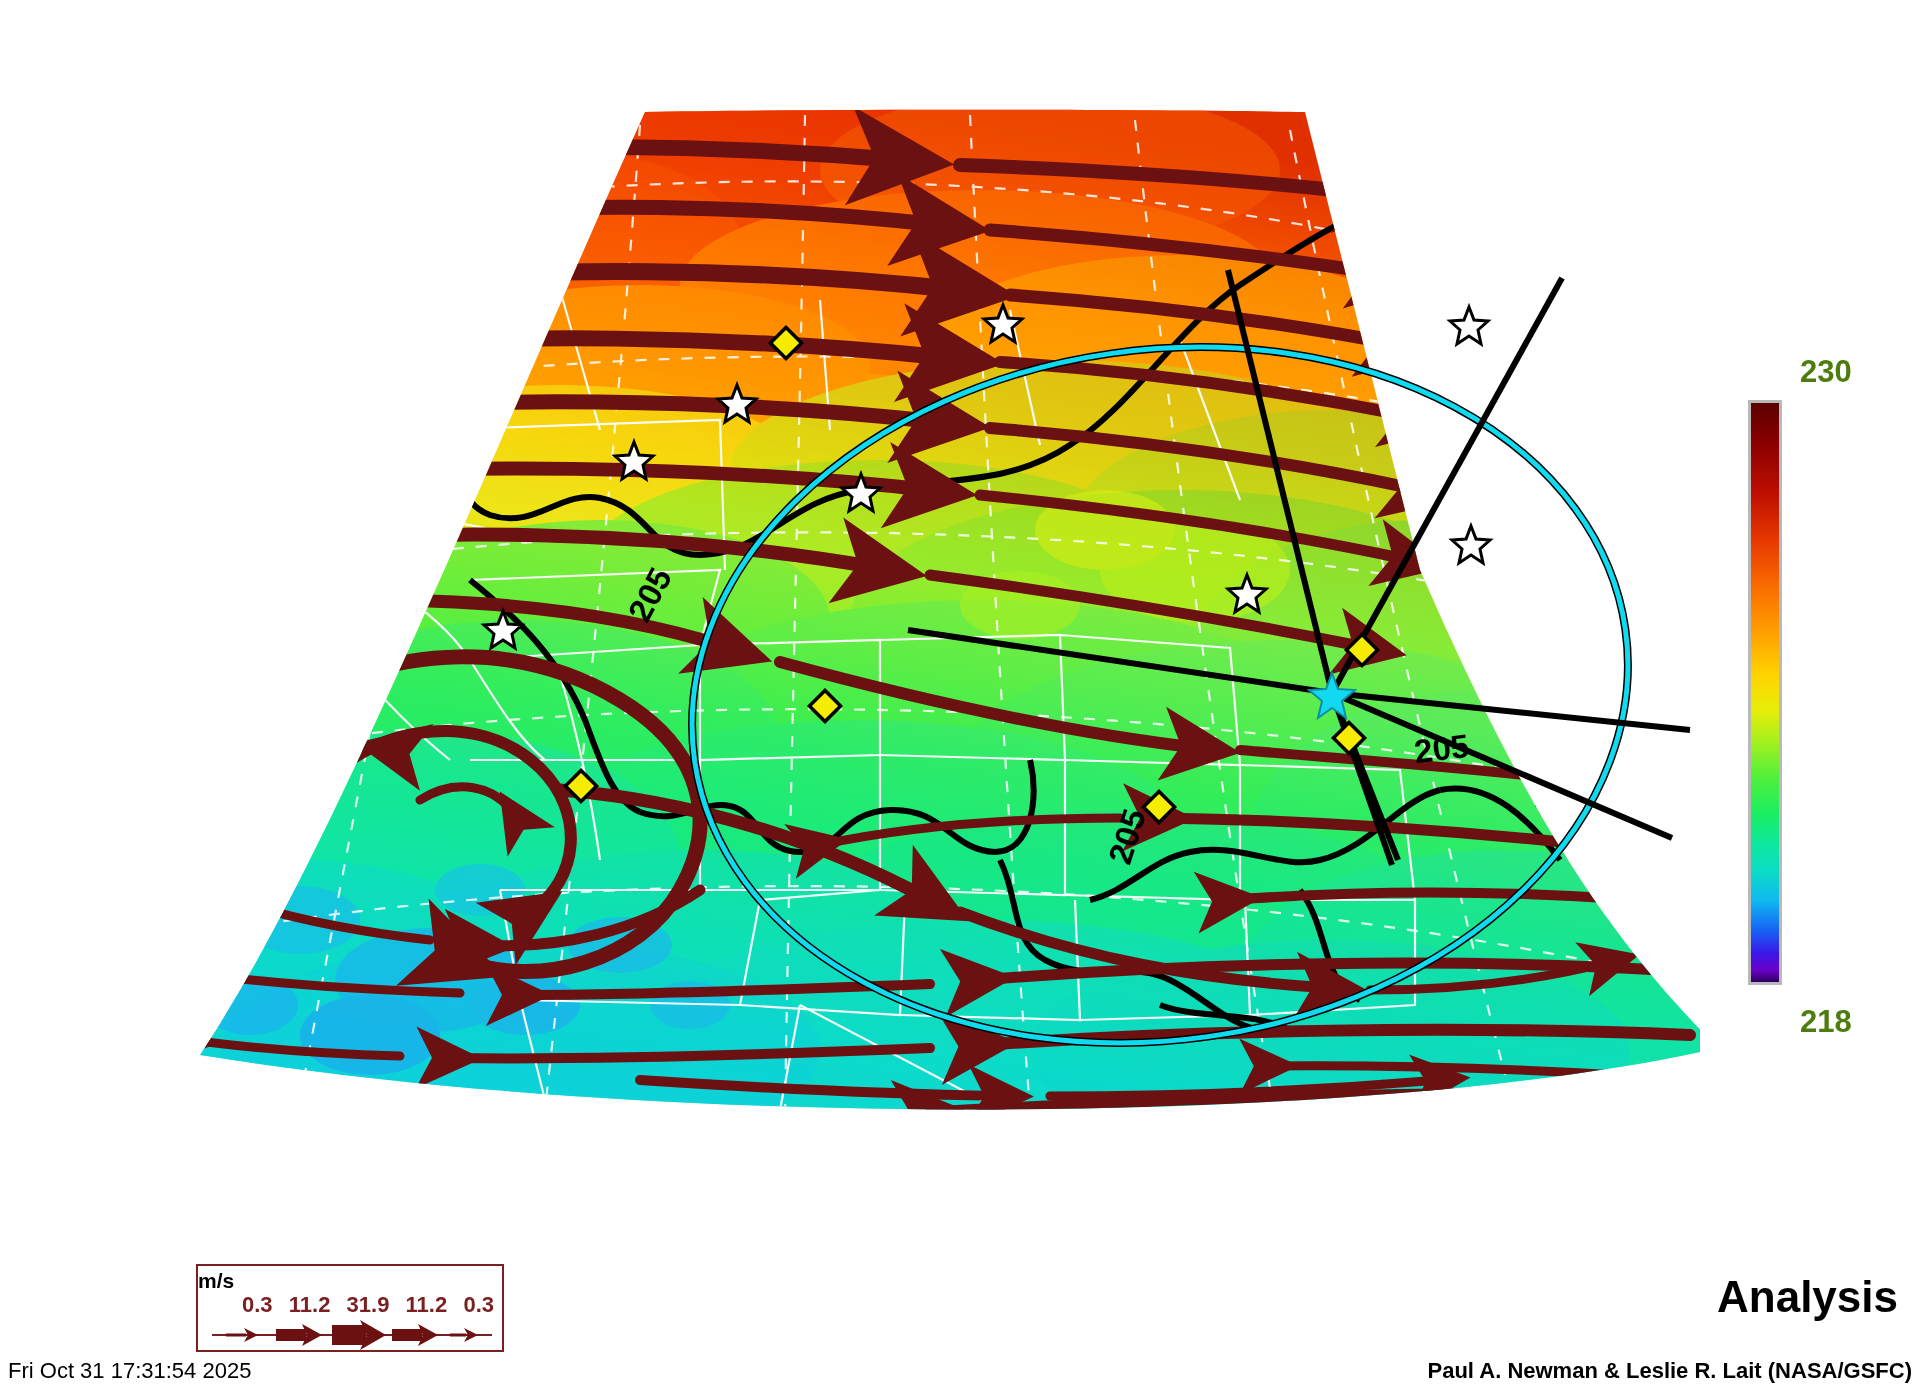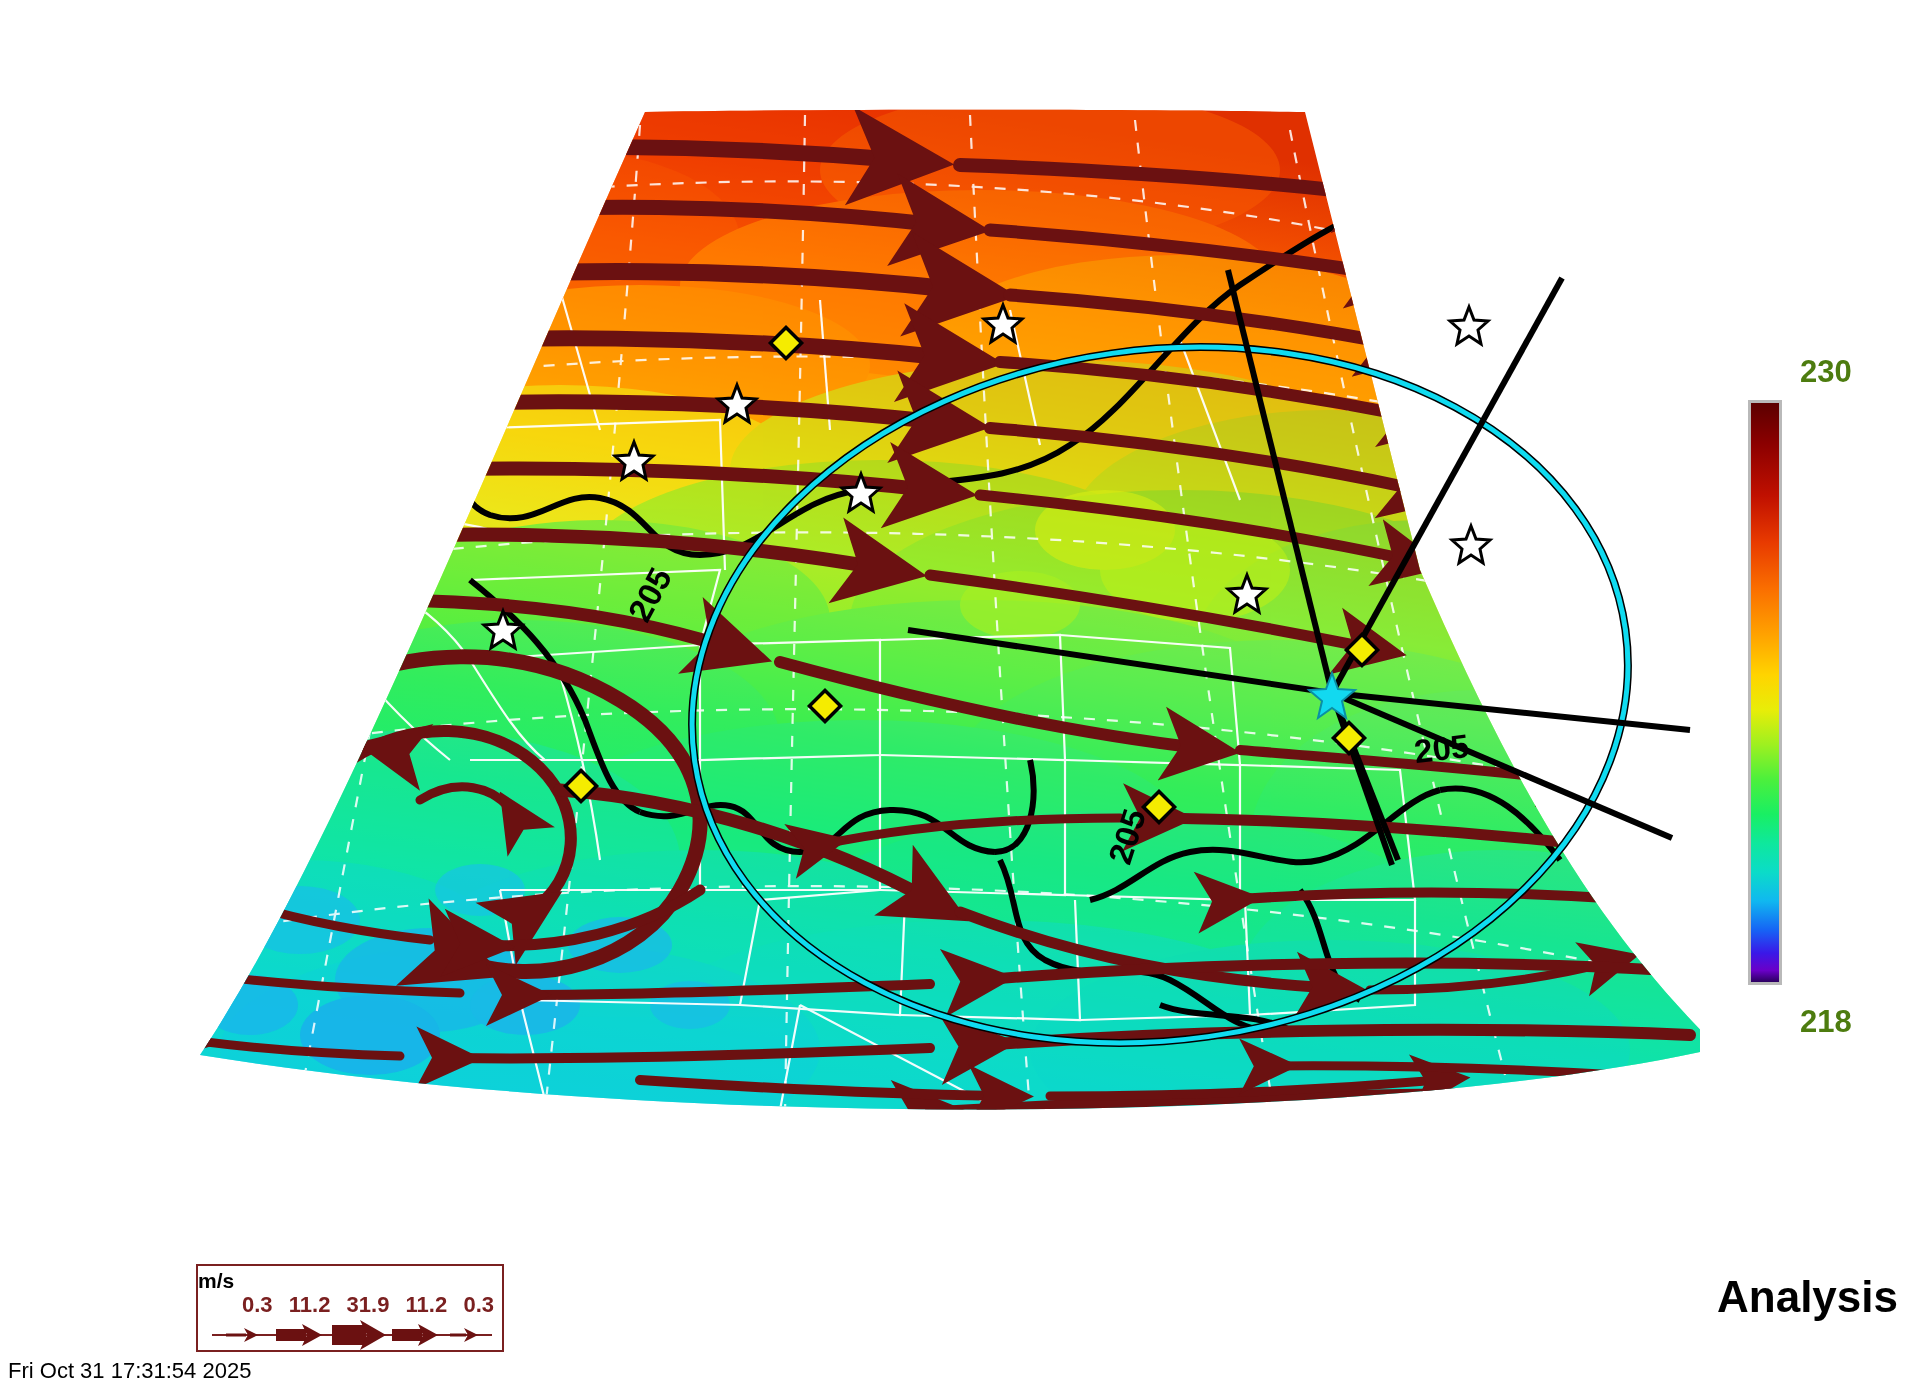--- a/index.html
+++ b/index.html
@@ -376,14 +376,15 @@
       <path d="M194,17 L224,17" stroke="#6b1111" stroke-width="12"></path>
       <path d="M220,6 L240,17 L220,28 L225,17 Z" fill="#6b1111"></path>
 
       <path d="M252,17 L268,17" stroke="#6b1111" stroke-width="3"></path>
       <path d="M266,10 L280,17 L266,24 L270,17 Z" fill="#6b1111"></path>
     </svg>
   </div>
 
   <div class="analysis">Analysis</div>
   <div class="stamp">Fri Oct 31 17:31:54 2025</div>
+  <div class="credit">Paul A. Newman &amp; Leslie R. Lait (NASA/GSFC)</div>
 
 </div>
 
 </body></html>

